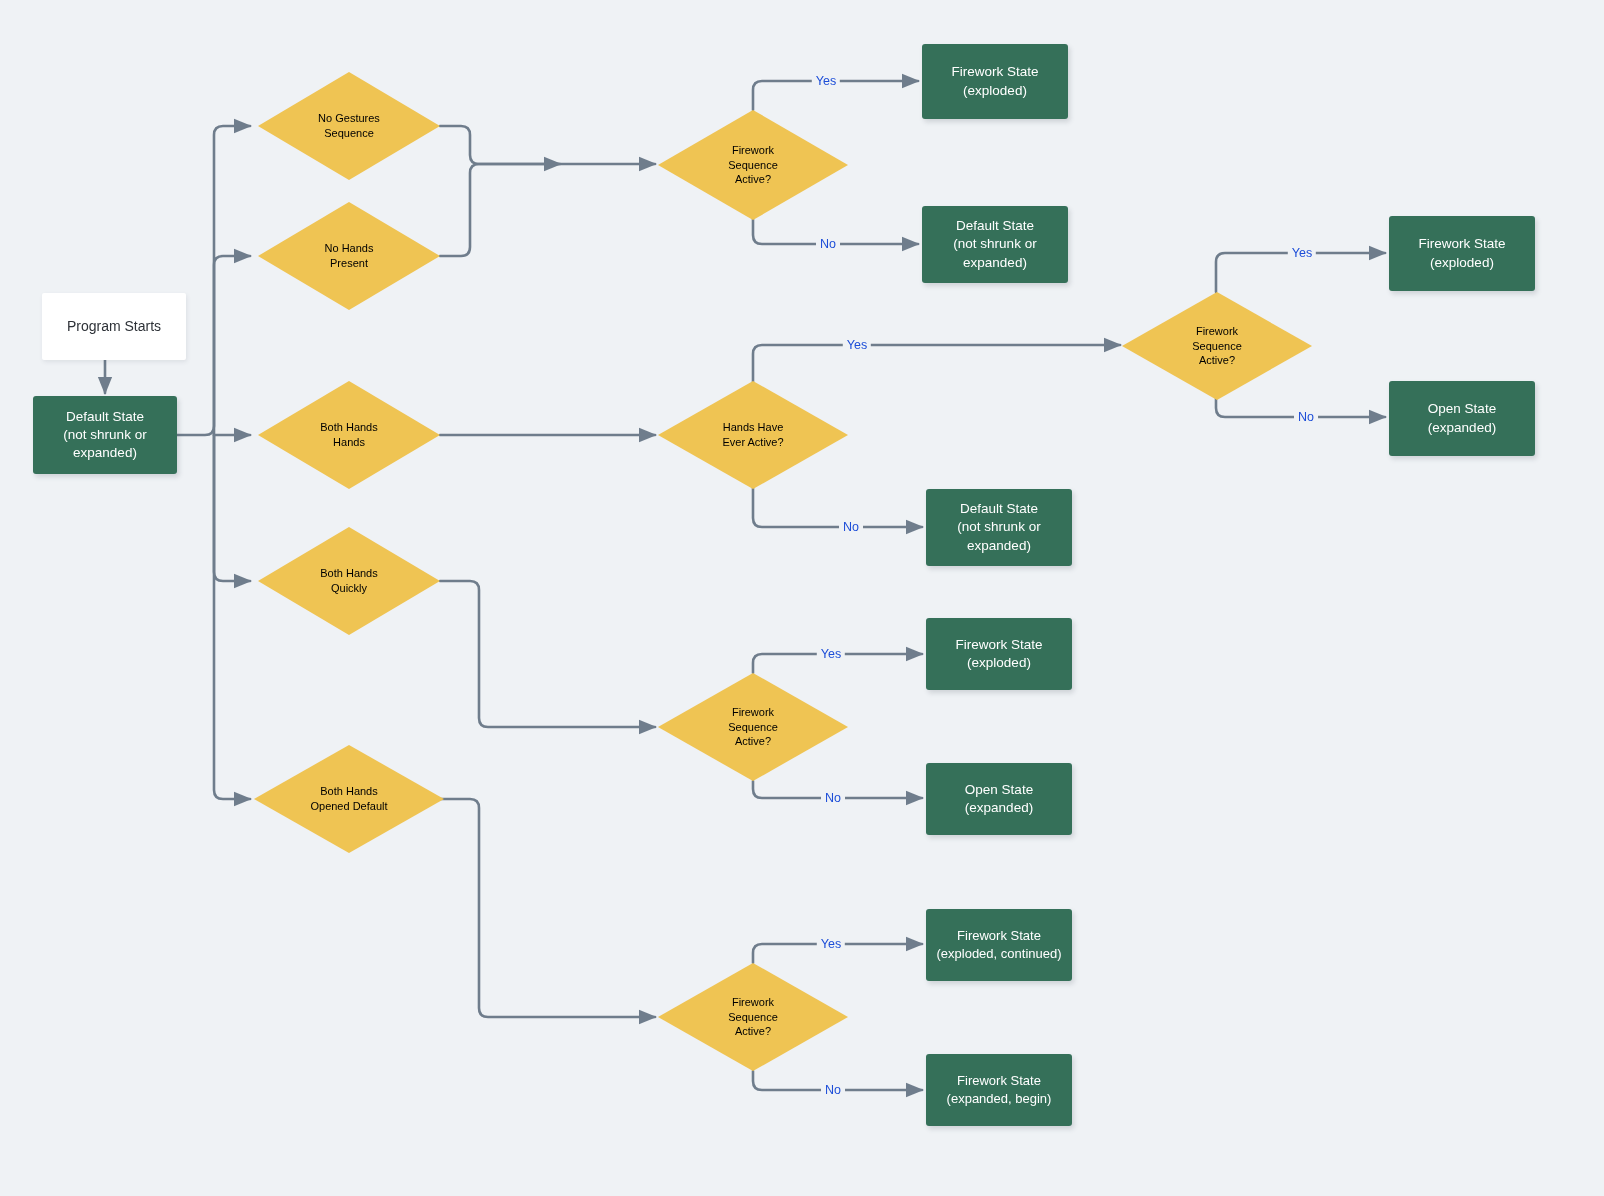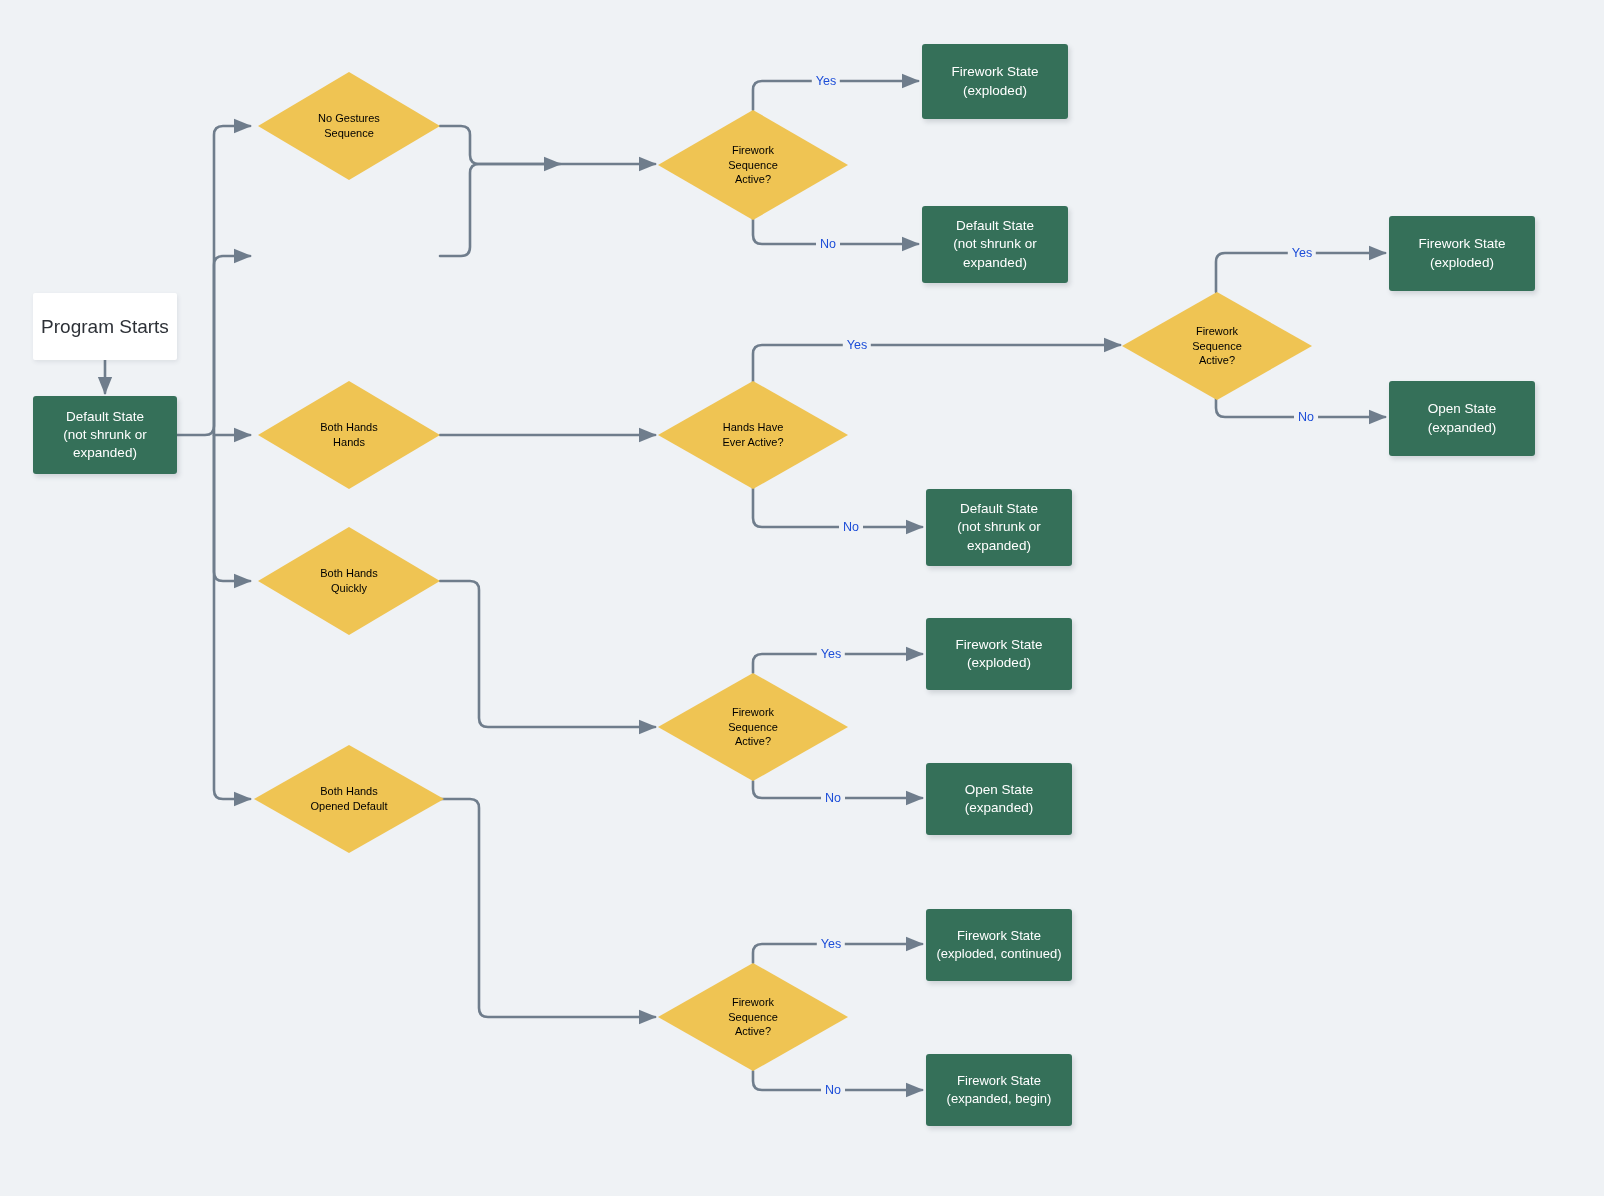--- a/index.html
+++ b/index.html
@@ -38,23 +38,24 @@
     background: #357059;
     color: #ffffff;
     font-size: 13.5px;
     border-radius: 3px;
     box-shadow: 2px 3px 5px rgba(60,70,85,0.18);
     padding: 4px 8px;
   }
   .node-start {
     background: #ffffff;
     color: #2d3137;
-    font-size: 19px;
+    font-size: 14px;
     border-radius: 2px;
     box-shadow: 1px 2px 4px rgba(60,70,85,0.10);
+    margin-left: 9px;
   }
   .node-decision {
     color: #000000;
     font-size: 11px;
     background: transparent;
   }
   .node-decision .dia-bg {
     position: absolute;
     left: 0; top: 0; right: 0; bottom: 0;
     background: #efc453;
@@ -137,20 +138,27 @@
   </div>
 
   <div class="node node-decision" style="left:258px; top:72px; width:182px; height:108px;">
     <span class="dia-bg"></span>
     <span class="dia-label">
       <span>No Gestures</span><br>
       <span>Sequence</span>
     </span>
   </div>
 
+  <div class="node node-decision" style="left:258px; top:202px; width:182px; height:108px;">
+    <span class="dia-bg"></span>
+    <span class="dia-label">
+      <span>No Hands</span><br>
+      <span>Present</span>
+    </span>
+  </div>
 
   <div class="node node-decision" style="left:258px; top:381px; width:182px; height:108px;">
     <span class="dia-bg"></span>
     <span class="dia-label">
       <span>Both Hands</span><br>
       <span>Hands</span>
     </span>
   </div>
 
   <div class="node node-decision" style="left:258px; top:527px; width:182px; height:108px;">

